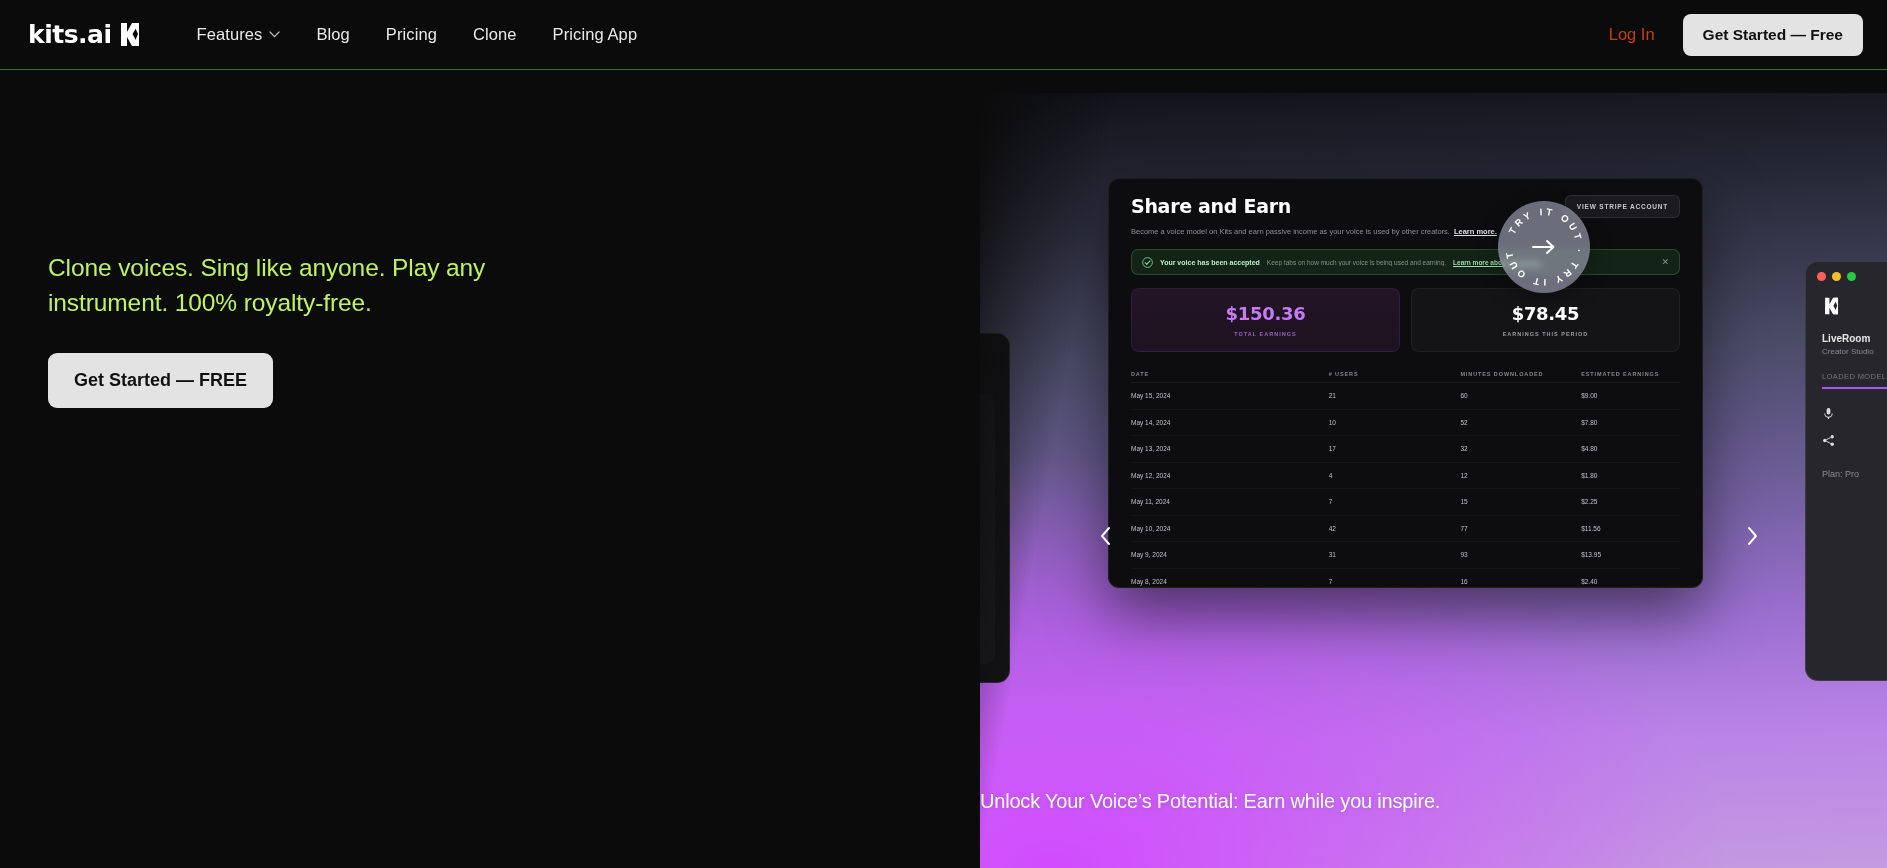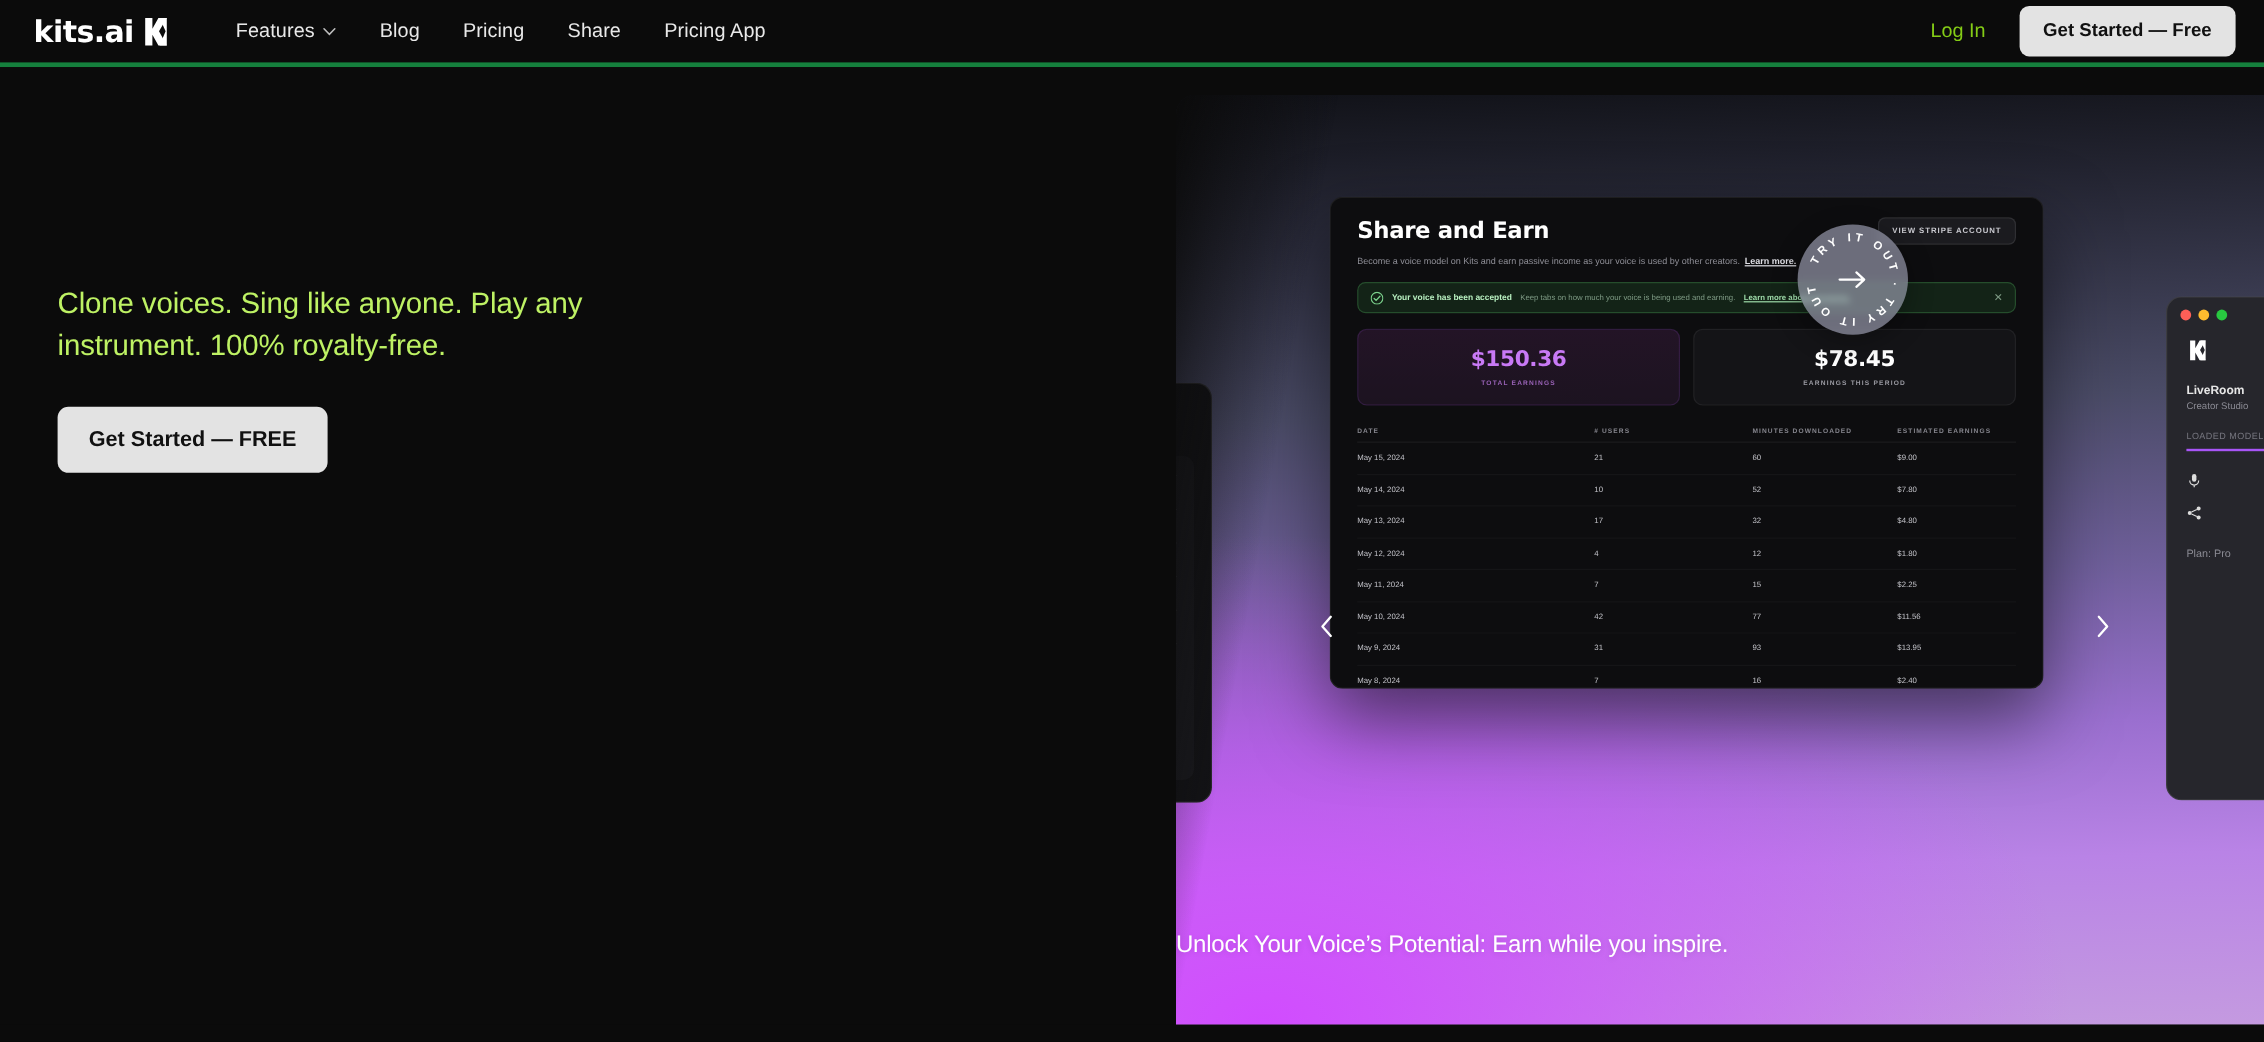--- a/index.html
+++ b/index.html
@@ -7,44 +7,44 @@
   html, body {
     width:1887px; height:868px;
     background:#0b0b0b;
     font-family:"Liberation Sans", sans-serif;
     overflow:hidden;
   }
 
   
   .navbar{
     position:relative;
-    height:56px;
+    height:70px;
     display:flex;
     align-items:center;
     padding:0 24px 0 28px;
-    border-bottom:4px solid #15803d;
+    border-bottom:1px solid #15803d;
     background:#0b0b0b;
   }
   .brand{ display:flex; align-items:center; gap:9px; margin-right:52px; }
   .brand-word{
     font-size:25px; font-weight:700; color:#fff; letter-spacing:-0.5px;
     font-family:"DejaVu Sans", sans-serif;
   }
   .brand-mark{ width:24px; height:25px; display:block; }
 
   .nav-links{ display:flex; align-items:center; gap:36px; }
   .nav-link{
     font-size:16.5px; color:#e9e9e9; letter-spacing:0.1px;
     display:flex; align-items:center; gap:7px; cursor:pointer;
     white-space:nowrap;
   }
   .chev{ width:11px; height:7px; display:block; opacity:.85; }
 
   .nav-right{ margin-left:auto; display:flex; align-items:center; gap:20px; }
-  .login{ font-size:16.5px; color:#84cc16; cursor:pointer; padding:6px 8px; }
+  .login{ font-size:16.5px; color:#c2410c; cursor:pointer; padding:6px 8px; }
   .cta-nav{
     background:#e3e3e3; color:#111; font-size:15.5px; font-weight:600;
     border:none; border-radius:8px; padding:12px 20px; cursor:pointer;
     white-space:nowrap;
   }
 
   
   .hero{ position:relative; height:798px; display:flex; background:#0b0b0b; }
 
   .hero-left{ width:980px; padding:148px 0 0 48px; flex:none; }
@@ -201,21 +201,21 @@
 
   <div class="nav-links">
     <div class="nav-link">
       <span>Features</span>
       <svg class="chev" viewBox="0 0 11 7">
         <path d="M1 1 L5.5 5.6 L10 1" stroke="#ddd" stroke-width="1.3" fill="none" stroke-linecap="round"></path>
       </svg>
     </div>
     <div class="nav-link">Blog</div>
     <div class="nav-link">Pricing</div>
-    <div class="nav-link">Share</div>
+    <div class="nav-link">Clone</div>
     <div class="nav-link">Pricing App</div>
   </div>
 
   <div class="nav-right">
     <div class="login">Log In</div>
     <button class="cta-nav">Get Started — Free</button>
   </div>
 </div>
 
 <div class="hero">

